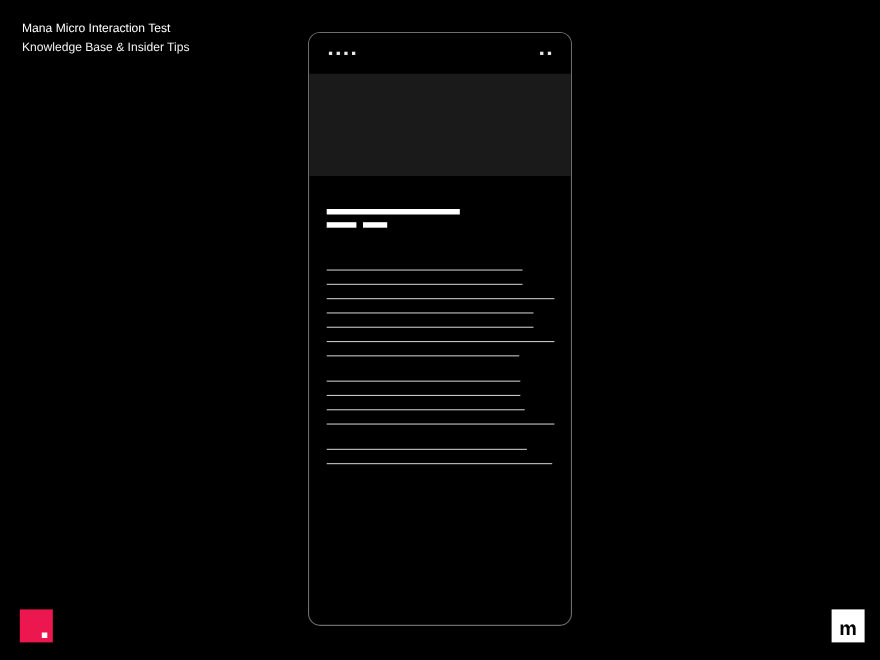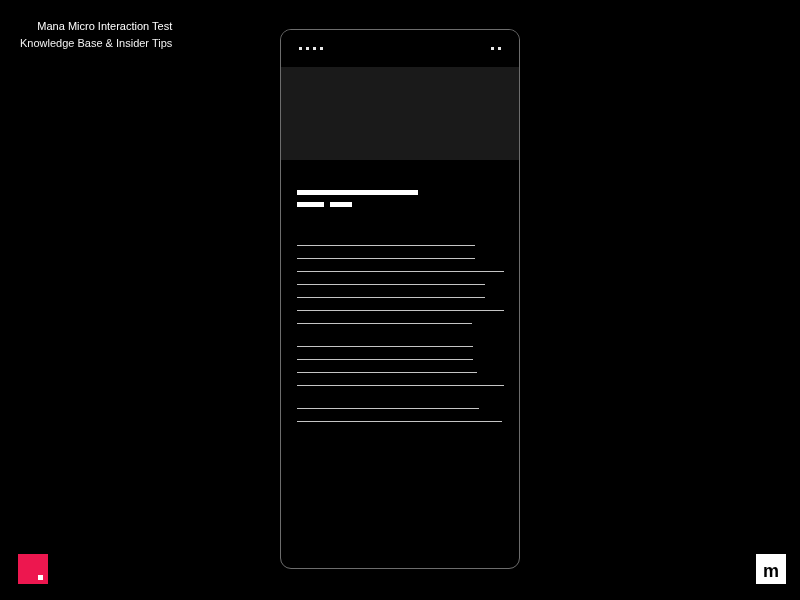--- a/index.html
+++ b/index.html
@@ -1,15 +1,15 @@
 <!DOCTYPE html>
 <html><head>
 <meta charset="utf-8">
 <style>
-  * { box-sizing: border-box; margin: 0; padding: 0; text-align: right; }
+  * { box-sizing: border-box; margin: 0; padding: 0; }
   html, body { width: 800px; height: 600px; background: #000; overflow: hidden; font-family: Arial, Helvetica, sans-serif; }
   body { position: relative; }
 
   .header-text { position: absolute; top: 18px; left: 20px; color: #fff; font-size: 11px; line-height: 17px; }
   .header-text .line1 { font-weight: 500; }
   .header-text .line2 { font-weight: 400; opacity: 0.95; }
 
   .device {
     position: absolute;
     left: 280px;

